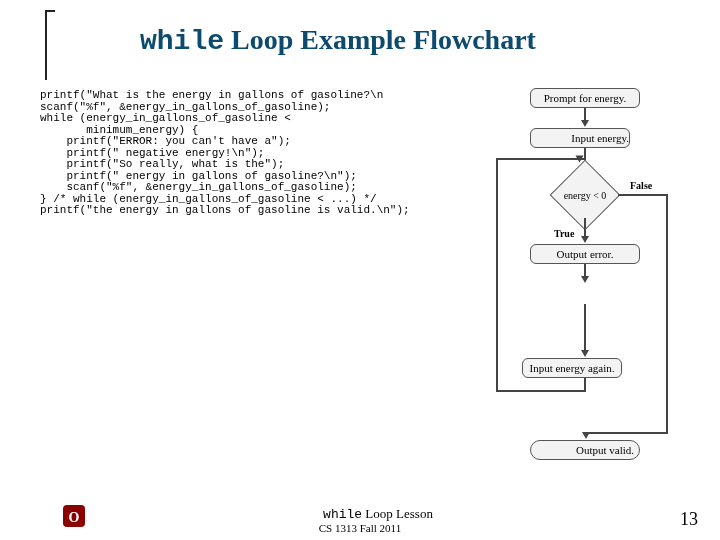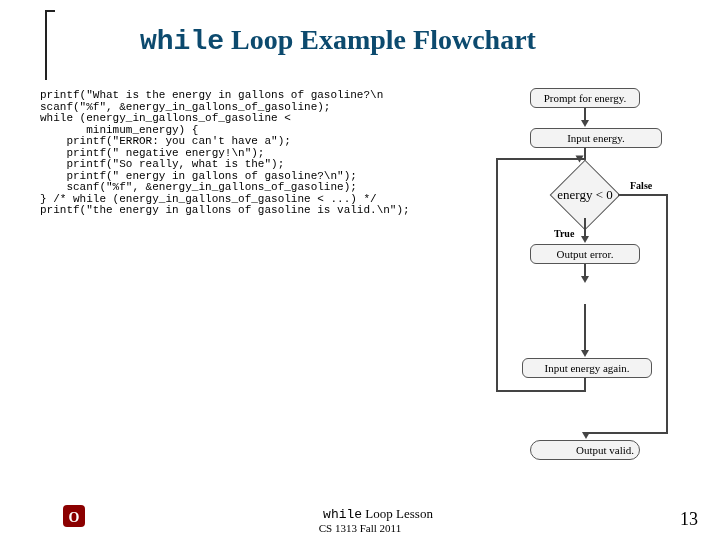--- a/index.html
+++ b/index.html
@@ -72,21 +72,21 @@
     position: absolute;
     left: 50%; top: 50%;
     width: 50px; height: 50px;
     transform: translate(-50%,-50%) rotate(45deg);
     background: #f3f3f3;
     border: 1px solid #555;
   }
   .fc-diamond .dtext {
     position: relative;
     z-index: 2;
-    font-size: 13px;
+    font-size: 10px;
     line-height: 1.1;
   }
   .fc-line {
     position: absolute;
     background: #444;
   }
   .fc-arrow-down {
     position: absolute;
     width: 0; height: 0;
     border-left: 4px solid transparent;
@@ -149,21 +149,21 @@
 printf("the energy in gallons of gasoline is valid.\n");</pre>
 
   <div class="flowchart">
 
     <div class="fc-box" style="left:40px; top:0; width:110px; height:20px;">
         <span>Prompt for energy.</span>
       </div>
     <div class="fc-line" style="left:94px; top:20px; width:2px; height:14px;"></div>
     <div class="fc-arrow-down" style="left:91px; top:32px;"></div>
 
-    <div class="fc-box" style="left:40px; top:40px; width:132px; height:20px;">
+    <div class="fc-box" style="left:40px; top:40px; width:100px; height:20px;justify-content:flex-end;">
         <span>Input energy.</span>
       </div>
     <div class="fc-line" style="left:94px; top:60px; width:2px; height:18px;"></div>
     <div class="fc-arrow-down" style="left:91px; top:76px;"></div>
 
     <div class="fc-diamond" style="left:60px; top:84px;">
       <div class="dshape"></div>
       <div class="dtext">energy &lt; 0</div>
     </div>
 
@@ -179,21 +179,21 @@
 
     <div class="fc-box" style="left:40px; top:156px; width:110px; height:20px;">
         <span>Output error.</span>
       </div>
     <div class="fc-line" style="left:94px; top:176px; width:2px; height:14px;"></div>
     <div class="fc-arrow-down" style="left:91px; top:188px;"></div>
 
     <div class="fc-line" style="left:94px; top:216px; width:2px; height:48px;"></div>
     <div class="fc-arrow-down" style="left:91px; top:262px;"></div>
 
-    <div class="fc-box" style="left:32px; top:270px; width:130px; height:20px;">
+    <div class="fc-box" style="left:32px; top:270px; width:100px; height:20px;">
         <span>Input energy again.</span>
       </div>
 
     <div class="fc-line" style="left:94px; top:290px; width:2px; height:14px;"></div>
     <div class="fc-line" style="left:6px; top:302px; width:90px; height:2px;"></div>
     <div class="fc-line" style="left:6px; top:70px; width:2px; height:234px;"></div>
     <div class="fc-line" style="left:6px; top:70px; width:88px; height:2px;"></div>
     <div class="fc-arrow-right" style="left:86px; top:67px; transform:rotate(90deg);"></div>
 
     <div class="fc-round" style="left:40px; top:352px; width:110px; height:20px;">

